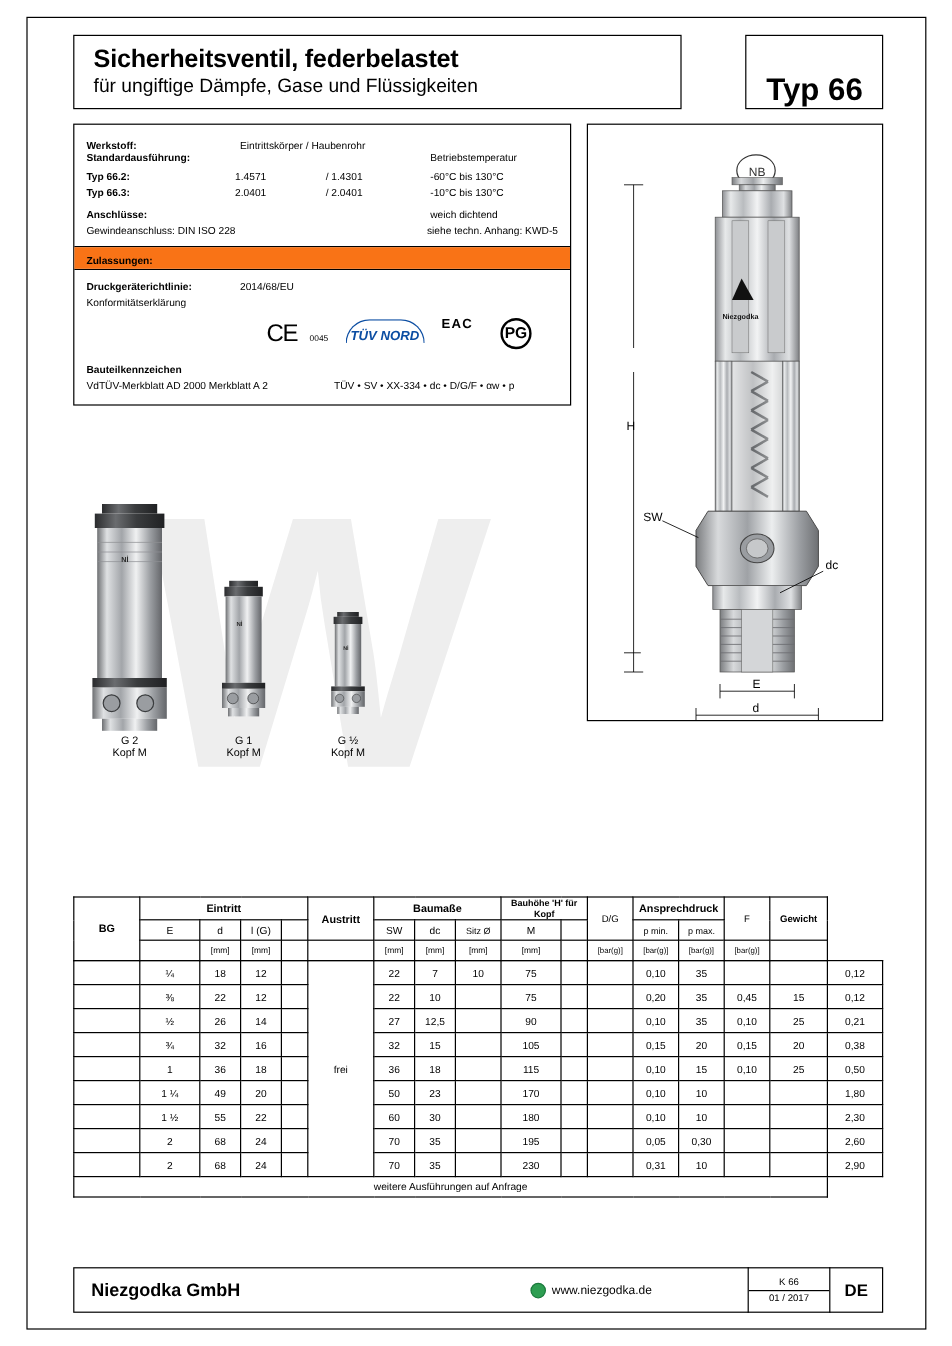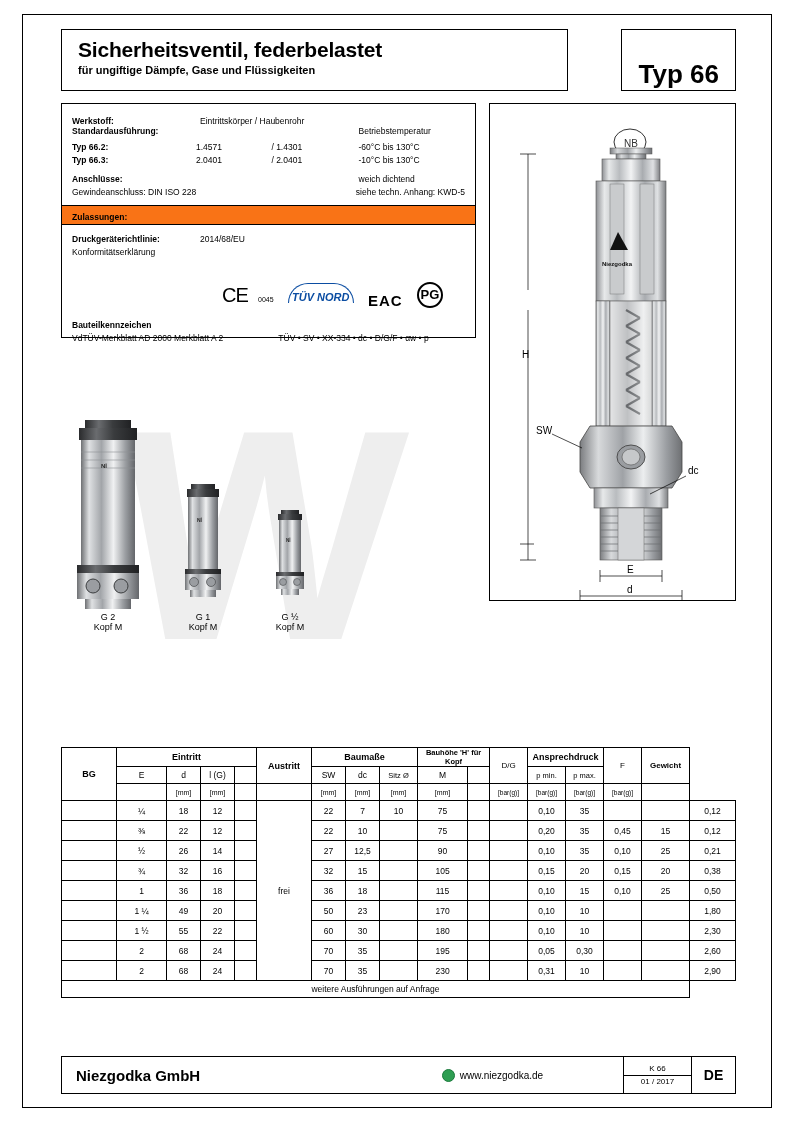--- a/index.html
+++ b/index.html
@@ -30,21 +30,21 @@
   }
   .hdr-title-box {
     width: 540px; height: 62px;
     border: 1px solid #000;
     padding: 8px 0 0 16px;
   }
   .hdr-title {
     font-size: 21px; font-weight: bold; letter-spacing: -0.2px;
   }
   .hdr-sub {
-    font-size: 11px; margin-top: 2px; font-weight: bold;
+    font-size: 16px; margin-top: 2px;
   }
   .hdr-typ-box {
     margin-left: 13px;
     width: 122px; height: 62px;
     border: 1px solid #000;
     display: flex; align-items: flex-end; justify-content: center;
   }
   .hdr-typ {
     font-size: 26px; font-weight: bold;
   }
@@ -69,21 +69,21 @@
   .c3 { width: 90px; }
   .c4 { width: 110px; text-align: left; }
   .mt2 { margin-top: 3px; }
   .mt4 { margin-top: 6px; }
   .mt6 { margin-top: 9px; }
   .zul-head {
     background: #f97316;
     font-weight: bold;
   }
   .marks {
-    position: relative; height: 38px; margin-top: 23px;
+    position: relative; height: 38px; margin-top: 6px;
   }
   .ce {
     position: absolute; left: 150px; top: 4px;
     font-size: 20px; letter-spacing: -1px;
   }
   .ce-num {
     position: absolute; left: 186px; top: 16px; font-size: 7px;
   }
   .tuev {
     position: absolute; left: 214px; top: 2px;
@@ -95,22 +95,22 @@
     color: #0b4da2;
   }
   .tuev-arc {
     position: absolute; left: 2px; top: 1px;
     width: 66px; height: 20px;
     border: 1.6px solid #0b4da2;
     border-bottom: none;
     border-radius: 34px 34px 0 0;
   }
   .eac {
-    position: absolute; left: 296px; top: 12px;
-    font-size: 15px; font-weight: bold; letter-spacing: 1px;
+    position: absolute; left: 296px; top: 1px;
+    font-size: 11px; font-weight: bold; letter-spacing: 1px;
   }
   .pg {
     position: absolute; left: 345px; top: 2px;
     width: 26px; height: 26px;
     border: 2px solid #000; border-radius: 50%;
     font-size: 13px; font-weight: bold;
     text-align: center; line-height: 22px;
   }
   
   .draw-panel {

